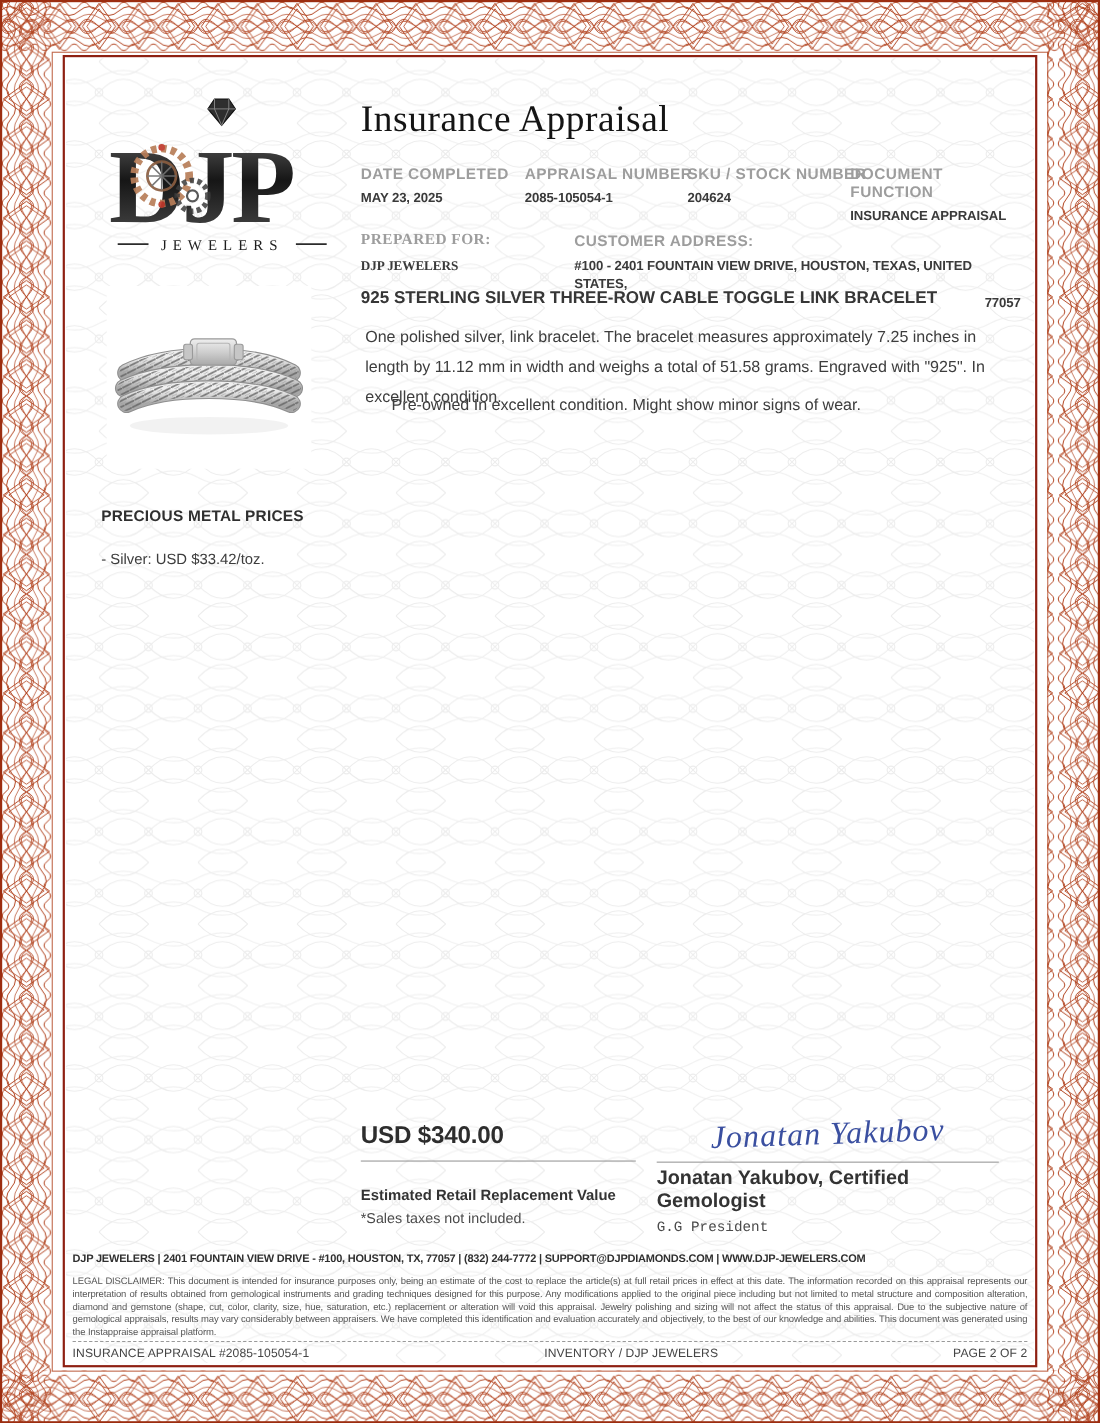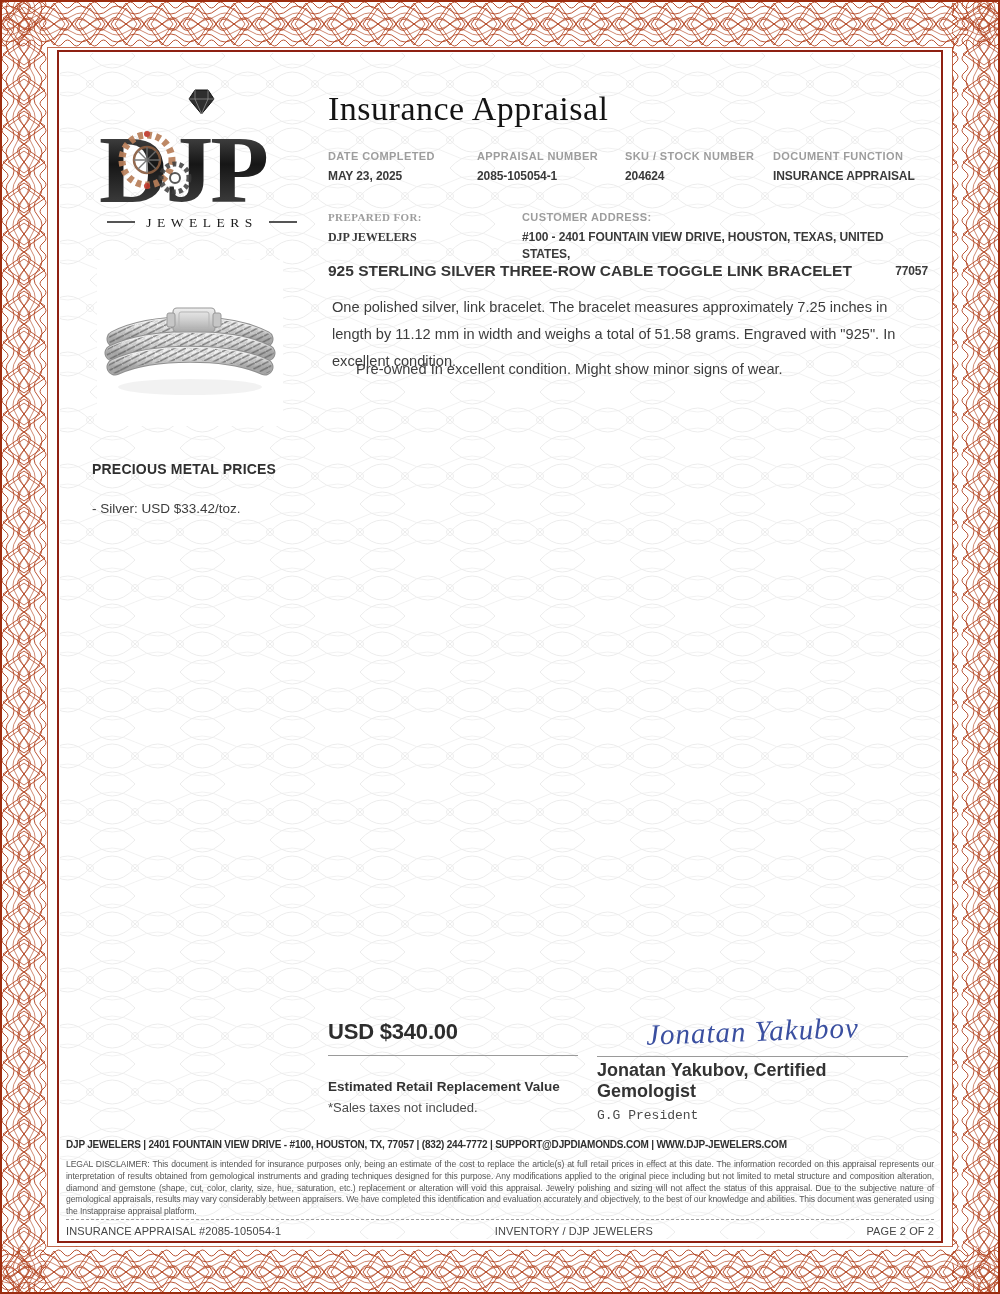--- a/index.html
+++ b/index.html
@@ -15,21 +15,21 @@
     position:absolute;left:57px;top:50px;width:882px;height:1189px;
     border:2px solid #8e2012;z-index:1;pointer-events:none;
   }
   .content{position:absolute;z-index:2;}
   
   #logo{left:95px;top:84px;width:215px;height:152px;}
   #doc-title{
     left:328px;top:90px;font-family:"Liberation Serif",serif;
     font-size:34px;color:#141414;letter-spacing:.5px;
   }
-  .meta-label{font-size:11px;color:#9d9d9d;letter-spacing:.4px;font-weight:bold;}
+  .meta-label{font-size:14px;color:#9d9d9d;letter-spacing:.4px;font-weight:bold;}
   .meta-value{font-size:12px;font-weight:bold;color:#3a3a3a;margin-top:6px;letter-spacing:-.1px;line-height:17px;}
   .meta-col{position:absolute;top:0;}
   #meta-row1{left:328px;top:150px;width:600px;height:40px;}
   #meta-row2{left:328px;top:211px;width:600px;height:60px;}
   
   #product-photo-box{left:97px;top:260px;width:186px;height:166px;background:#fff;}
   #item-title{left:328px;top:262px;width:600px;font-size:15.5px;font-weight:bold;color:#363636;}
   #item-desc{left:332px;top:294px;width:590px;font-size:14.6px;line-height:27px;color:#3d3d3d;}
   #item-note{left:328px;top:356px;width:590px;font-size:14.6px;line-height:27px;color:#3d3d3d;margin-left:28px;}
   #metal-prices{left:92px;top:461px;width:300px;}

